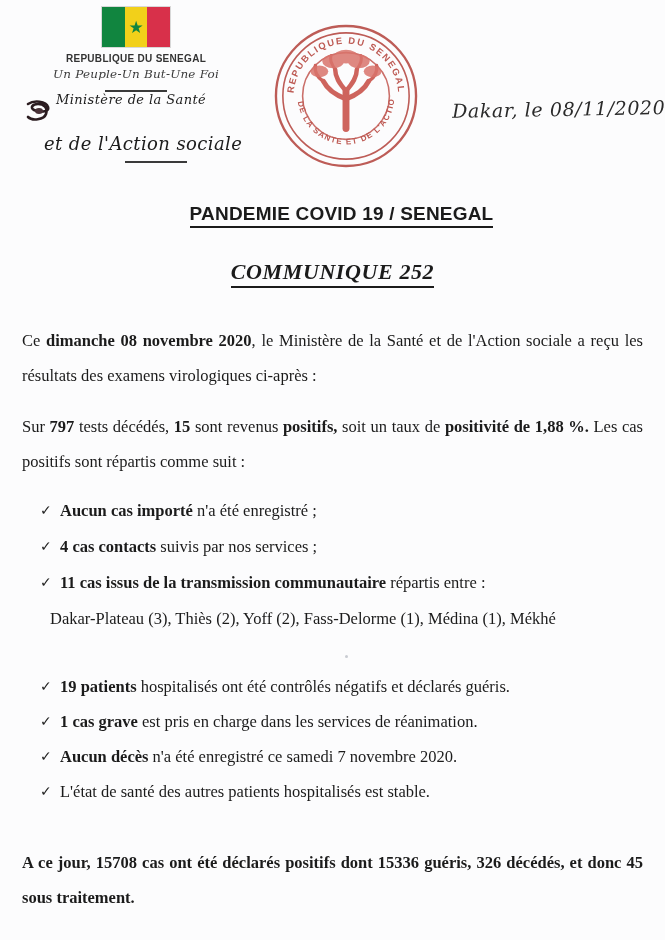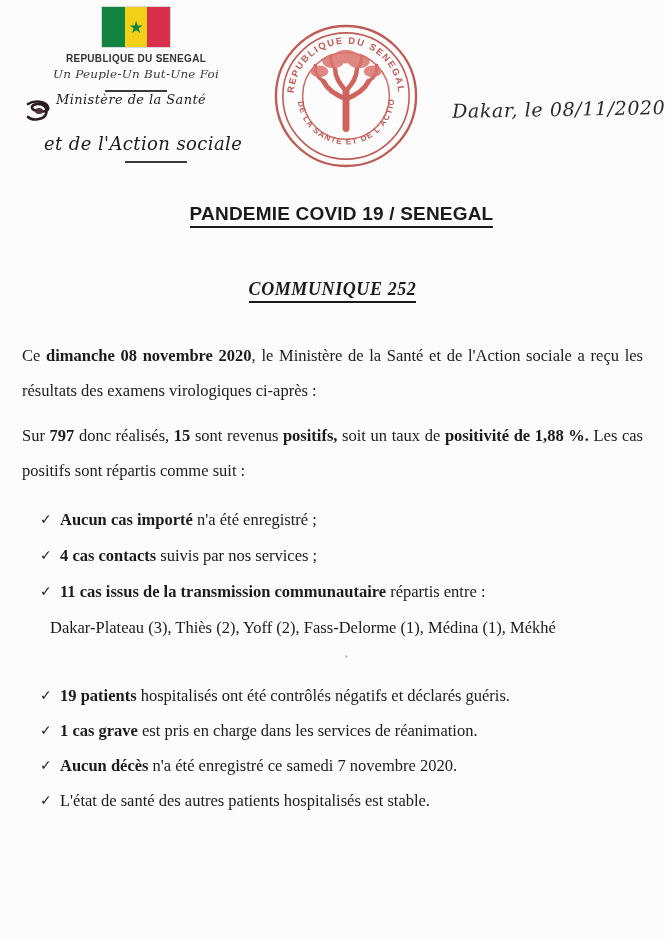--- a/index.html
+++ b/index.html
@@ -89,33 +89,33 @@
     font-family:"Liberation Sans", sans-serif;
     font-weight:bold;font-size:19px;
     letter-spacing:.2px;
     margin-top:18px;
     padding-left:18px;
   }
   .main-title span{border-bottom:2px solid #1b1b1b;padding-bottom:2px;}
   .sub-title{
     text-align:center;
     font-family:"Liberation Serif", serif;
-    font-weight:bold;font-style:italic;font-size:18px;
+    font-weight:bold;font-style:italic;font-size:22px;
     letter-spacing:.6px;
-    margin-top:54px;
+    margin-top:34px;
   }
   .sub-title span{border-bottom:2px solid #1b1b1b;padding-bottom:2px;}
 
   
   .body{
     margin:38px 22px 0 22px;
     font-size:16.5px;
     line-height:35px;
   }
-  .para{margin:10px 0 0 0;}
+  .para{margin:16px 0 0 0;}
   .para.justify{text-align:justify;}
   b{font-weight:bold;}
 
   .list{margin:14px 0 0 0;padding:0;list-style:none;}
   .list li{
     position:relative;
     padding-left:38px;
     line-height:36px;
   }
   .list li .check{
@@ -215,21 +215,21 @@
     <span>PANDEMIE COVID 19 / SENEGAL</span>
   </div>
   <div class="sub-title">
     <span>COMMUNIQUE 252</span>
   </div>
 
   <div class="body">
 
     <p class="para justify"><span>Ce </span><b>dimanche 08 novembre 2020</b><span>, le Ministère de la Santé et de l'Action sociale a reçu les résultats des examens virologiques ci-après :</span></p>
 
-    <p class="para justify"><span>Sur </span><b>797</b><span> donc réalisés, </span><b>15</b><span> sont revenus </span><b>positifs,</b><span> soit un taux de </span><b>positivité de 1,88 %.</b><span>  Les cas positifs sont répartis comme suit :</span></p>
+    <p class="para justify"><span>Sur </span><b>797</b><span> tests décédés, </span><b>15</b><span> sont revenus </span><b>positifs,</b><span> soit un taux de </span><b>positivité de 1,88 %.</b><span>  Les cas positifs sont répartis comme suit :</span></p>
 
     <ul class="list">
       <li>
         <span class="check">✓</span>
         <b>Aucun cas importé</b><span> n'a été enregistré ;</span>
       </li>
       <li>
         <span class="check">✓</span>
         <b> 4 cas contacts</b><span> suivis par nos services ;</span>
       </li>
@@ -254,15 +254,16 @@
         <span class="check">✓</span>
         <b>Aucun décès</b><span> n'a été enregistré ce samedi 7 novembre 2020.</span>
       </li>
       <li>
         <span class="check">✓</span>
         <span>L'état de santé des autres patients hospitalisés est stable.</span>
       </li>
     </ul>
   </div>
 
+  <p class="footer-para"><span>A ce jour, </span><span>15708</span><span> cas ont été déclarés positifs dont </span><span>15336</span><span> guéris, </span><span>326</span><span> décédés, et donc </span><span>45</span><span> sous traitement.</span></p>
 
   <div class="speck"></div>
 </div>
 
 </body></html>

